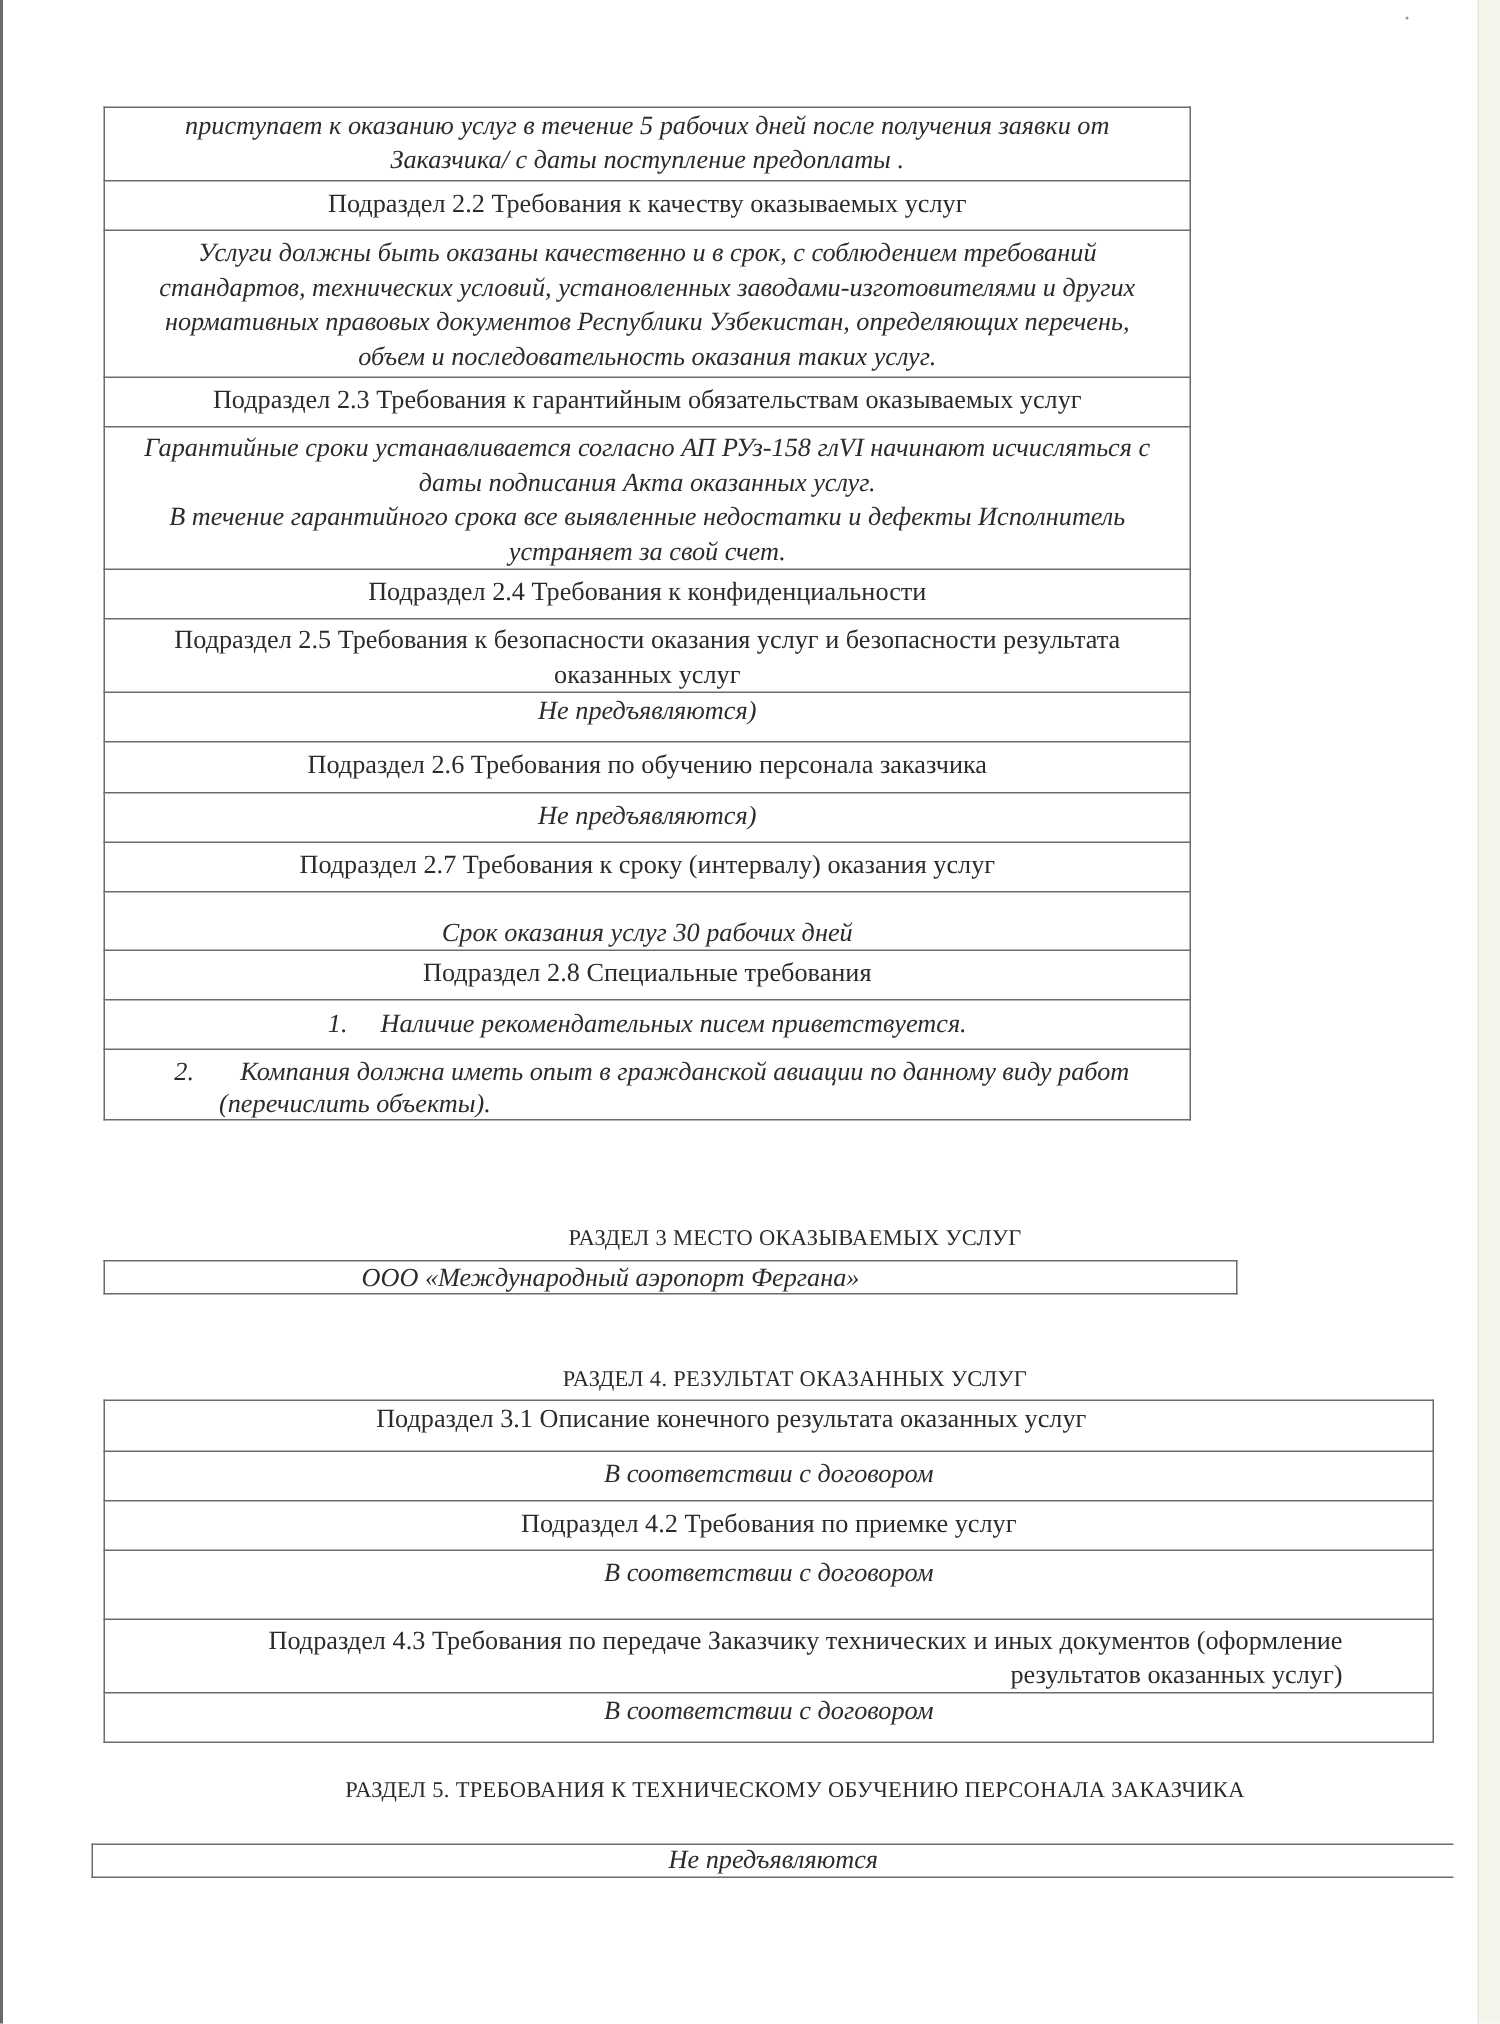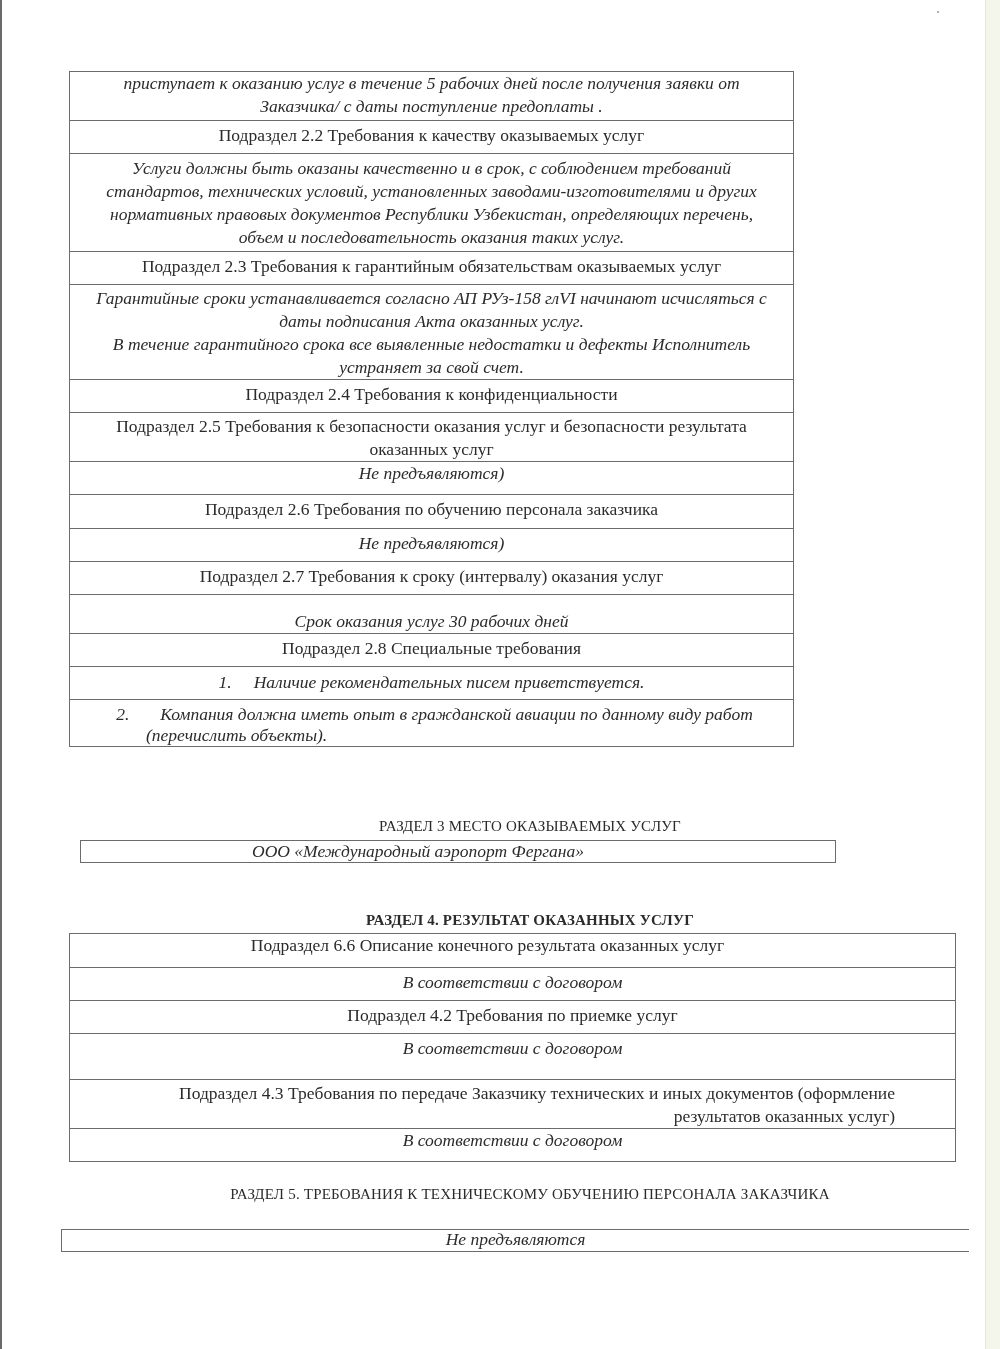--- a/index.html
+++ b/index.html
@@ -89,33 +89,33 @@
   </tr>
   <tr style="height:45px">
     <td class="small-it justify" style="padding-top:4px; line-height:21px; text-indent:-30px; padding-left:76px;">
       <span class="num" style="margin-right:14px">2.</span><span>Компания должна иметь опыт в гражданской авиации по данному виду работ (перечислить объекты).</span>
     </td>
   </tr>
 </tbody>
   </table>
 
 <div class="section-title" style="top:815px; left:60px; width:940px;">РАЗДЕЛ 3 МЕСТО ОКАЗЫВАЕМЫХ УСЛУГ</div>
-<table class="doc" style="left:80px; top:840px; width:756px;">
+<table class="doc" style="left:69px; top:840px; width:756px;">
   <tbody>
       <tr style="height:22px">
     <td class="it" style="line-height:20px; padding-left:0; padding-right:80px;">ООО «Международный аэропорт  Фергана»</td>
   </tr>
 </tbody>
   </table>
 
-<div class="section-title" style="top:909px;font-weight:bold;">РАЗДЕЛ 4. РЕЗУЛЬТАТ ОКАЗАННЫХ УСЛУГ</div>
+<div class="section-title" style="top:909px;">РАЗДЕЛ 4. РЕЗУЛЬТАТ ОКАЗАННЫХ УСЛУГ</div>
 <table class="doc" style="left:69px; top:933px; width:887px;">
   <tbody>
       <tr style="height:34px">
-    <td class="hd" style="padding-top:0; padding-right:60px">Подраздел 6.6 Описание конечного результата оказанных услуг</td>
+    <td class="hd" style="padding-top:0; padding-right:60px">Подраздел 3.1 Описание конечного результата оказанных услуг</td>
   </tr>
   <tr style="height:33px">
     <td class="it" style="padding-top:3px">В соответствии с договором</td>
   </tr>
   <tr style="height:33px">
     <td class="hd" style="padding-top:3px">Подраздел 4.2 Требования по приемке услуг</td>
   </tr>
   <tr style="height:46px">
     <td class="it" style="padding-top:3px">В соответствии с договором</td>
   </tr>

